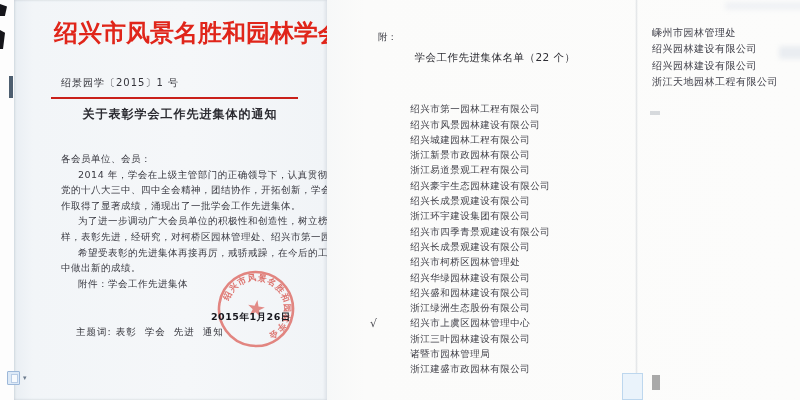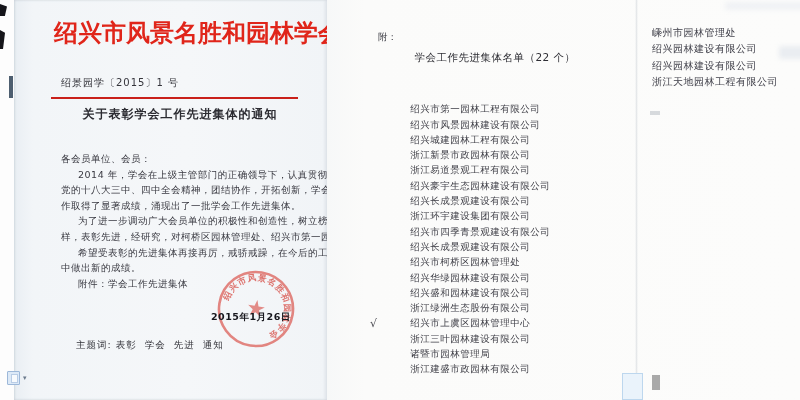--- a/index.html
+++ b/index.html
@@ -39,21 +39,21 @@
   }
   .body-col { position:absolute; left:47px; top:143px; width:240px;margin-top:8px; }
   .body-line { font-size:9.5px; line-height:15.6px; color:#393941; letter-spacing:.5px; white-space:pre; }
   .body-line.indent { padding-left:17px; }
   .issue-date {
     position:absolute; left:197px; top:311px; font-size:9.5px; font-weight:bold;
     color:#17171d; letter-spacing:.5px; z-index:3; white-space:pre;
   }
   .stamp { position:absolute; left:192px; top:259px; width:100px; height:100px; transform:rotate(9deg); z-index:2; opacity:.88; }
   .subject-line {
-    position:absolute; left:62px; top:339px; font-size:9.5px; color:#33333a;
+    position:absolute; left:62px; top:326px; font-size:9.5px; color:#33333a;
     letter-spacing:1px; white-space:pre;
   }
   
   .attach-label { position:absolute; left:378px; top:31px; font-size:9.5px; color:#3a3a42; }
   .list-title {
     position:absolute; left:397px; top:51px; width:196px; text-align:center;
     font-weight:normal; font-size:10.5px; color:#2e2e34; letter-spacing:.5px; white-space:pre;
   }
   .p2-list { position:absolute; left:382px; top:86px; width:210px; }
   .p2-item { position:relative; font-size:9.5px; line-height:15.3px; height:15.3px; color:#3d3d45; letter-spacing:.5px; white-space:pre; }

